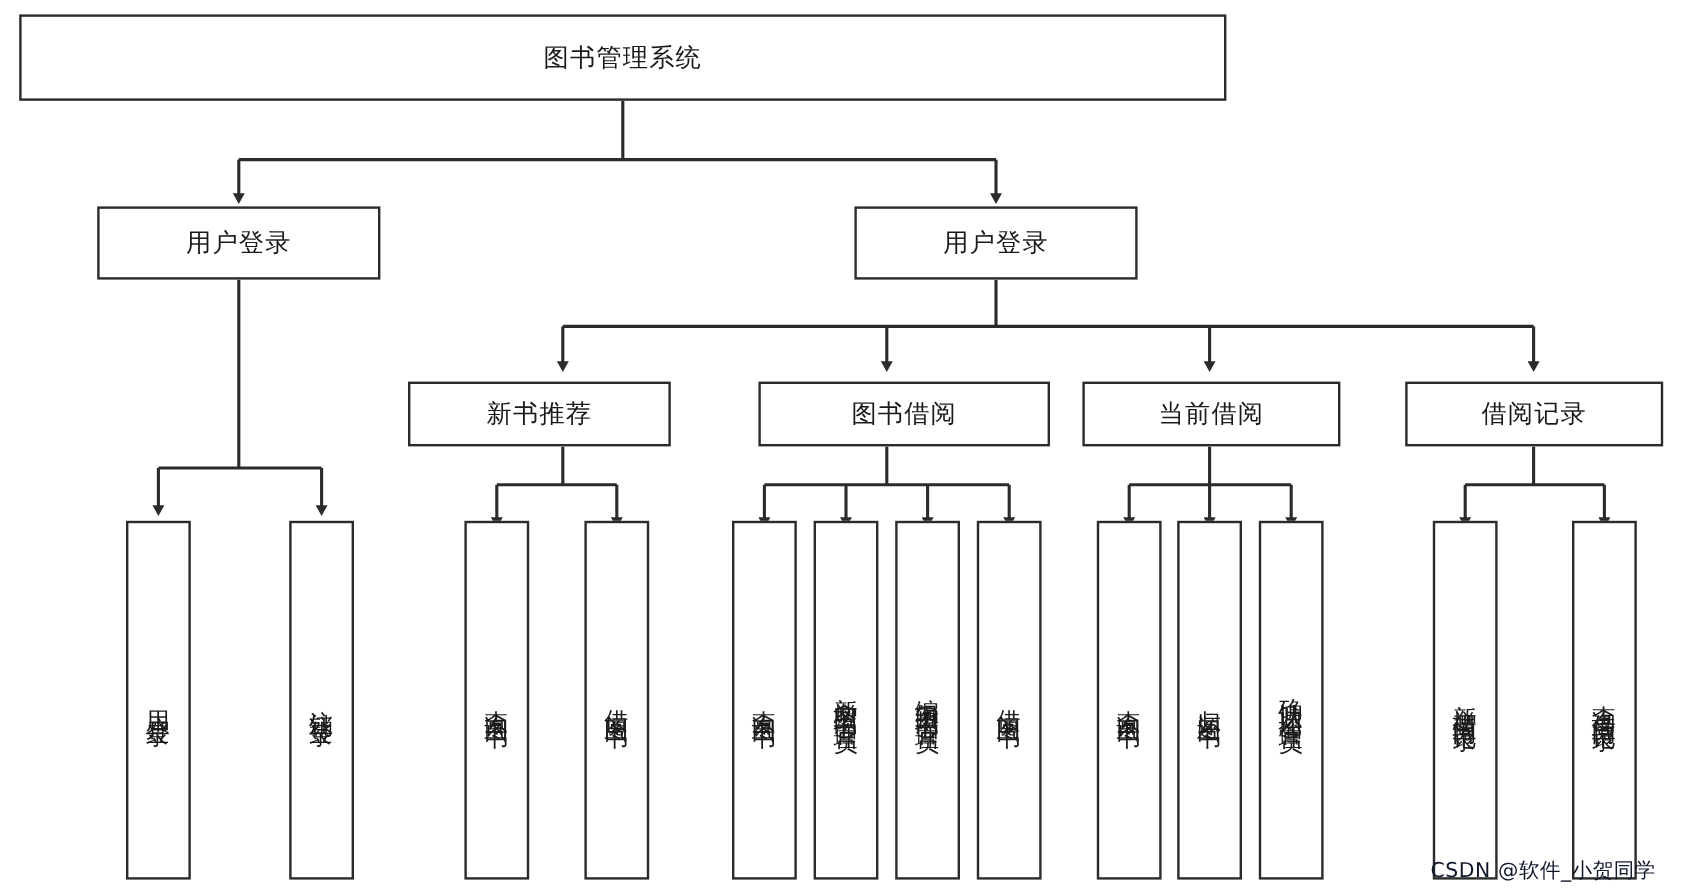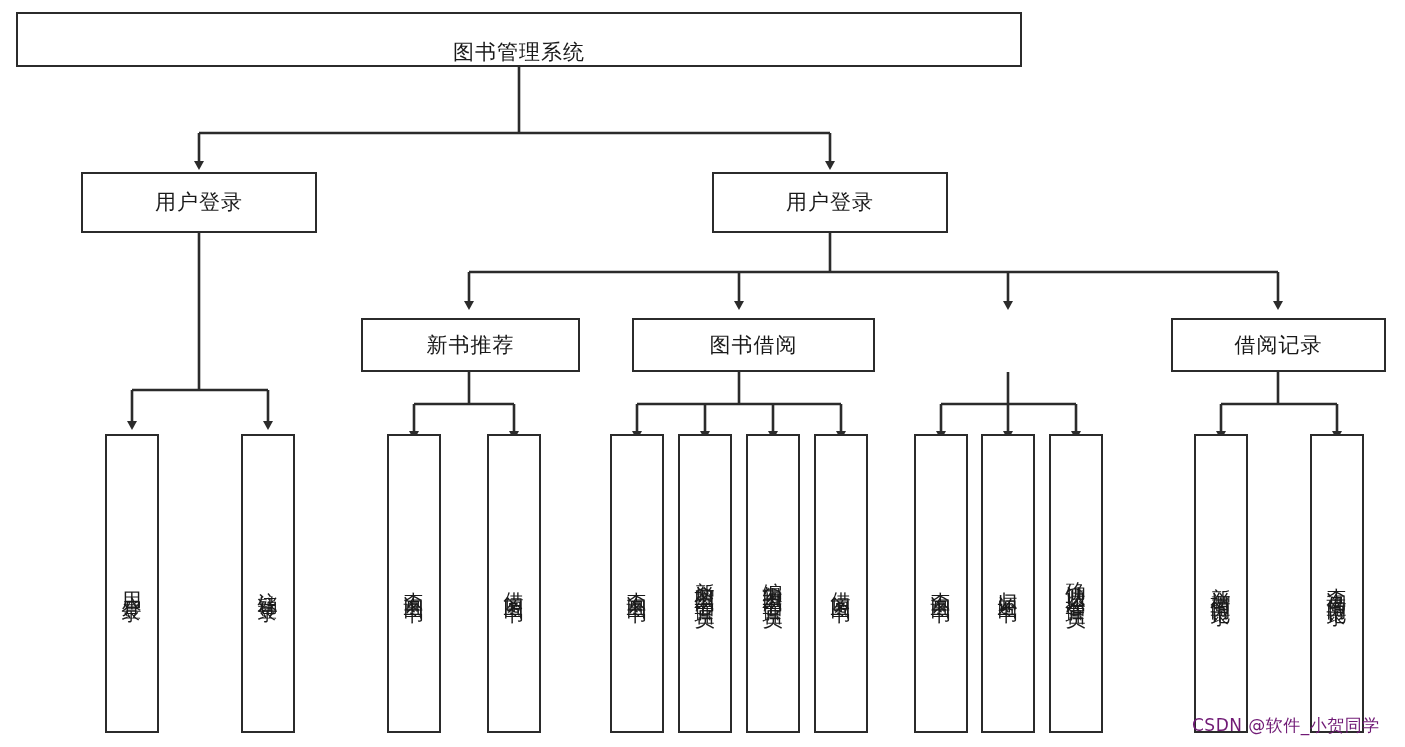--- a/index.html
+++ b/index.html
@@ -48,21 +48,21 @@
     letter-spacing: 4px;
     line-height: 1;
     padding: 6px 0;
   }
   .node-label {
     display: block;
     white-space: nowrap;
   }
   .watermark {
     position: absolute;
-    color: #701a75;
+    color: #0f172a;
     font-size: 17px;
     letter-spacing: 0.5px;
     white-space: nowrap;
     user-select: none;
     text-align: center;
   }
 </style>
 </head>
 <body>
 
@@ -126,40 +126,43 @@
     </g>
 
     <g stroke="#2b2b2b" stroke-width="2.6" fill="none">
       <path d="M 1278 372 L 1278 404"></path>
       <path d="M 1221 404 L 1337 404"></path>
       <path d="M 1221 404 L 1221 432" marker-end="url(#arrowhead)"></path>
       <path d="M 1337 404 L 1337 432" marker-end="url(#arrowhead)"></path>
     </g>
   </svg>
 
-  <div class="node-box horizontal" style="left:16px; top:12px; width:1006px; height:55px;align-items:flex-end;">
+  <div class="node-box horizontal" style="left:16px; top:12px; width:1006px; height:72px;">
     <span class="node-label">图书管理系统</span>
   </div>
 
   <div class="node-box horizontal" style="left:81px; top:172px; width:236px; height:61px;">
     <span class="node-label">用户登录</span>
   </div>
 
   <div class="node-box horizontal" style="left:712px; top:172px; width:236px; height:61px;">
     <span class="node-label">用户登录</span>
   </div>
 
-  <div class="node-box horizontal" style="left:361px; top:318px; width:219px; height:54px;">
+  <div class="node-box horizontal" style="left:340px; top:318px; width:219px; height:54px;">
     <span class="node-label">新书推荐</span>
   </div>
 
   <div class="node-box horizontal" style="left:632px; top:318px; width:243px; height:54px;">
     <span class="node-label">图书借阅</span>
   </div>
 
+  <div class="node-box horizontal" style="left:902px; top:318px; width:215px; height:54px;">
+    <span class="node-label">当前借阅</span>
+  </div>
 
   <div class="node-box horizontal" style="left:1171px; top:318px; width:215px; height:54px;">
     <span class="node-label">借阅记录</span>
   </div>
 
   <div class="node-box vertical" style="left:105px; top:434px; width:54px; height:299px;">
     <span class="node-label">用户登录</span>
   </div>
 
   <div class="node-box vertical" style="left:241px; top:434px; width:54px; height:299px;">

